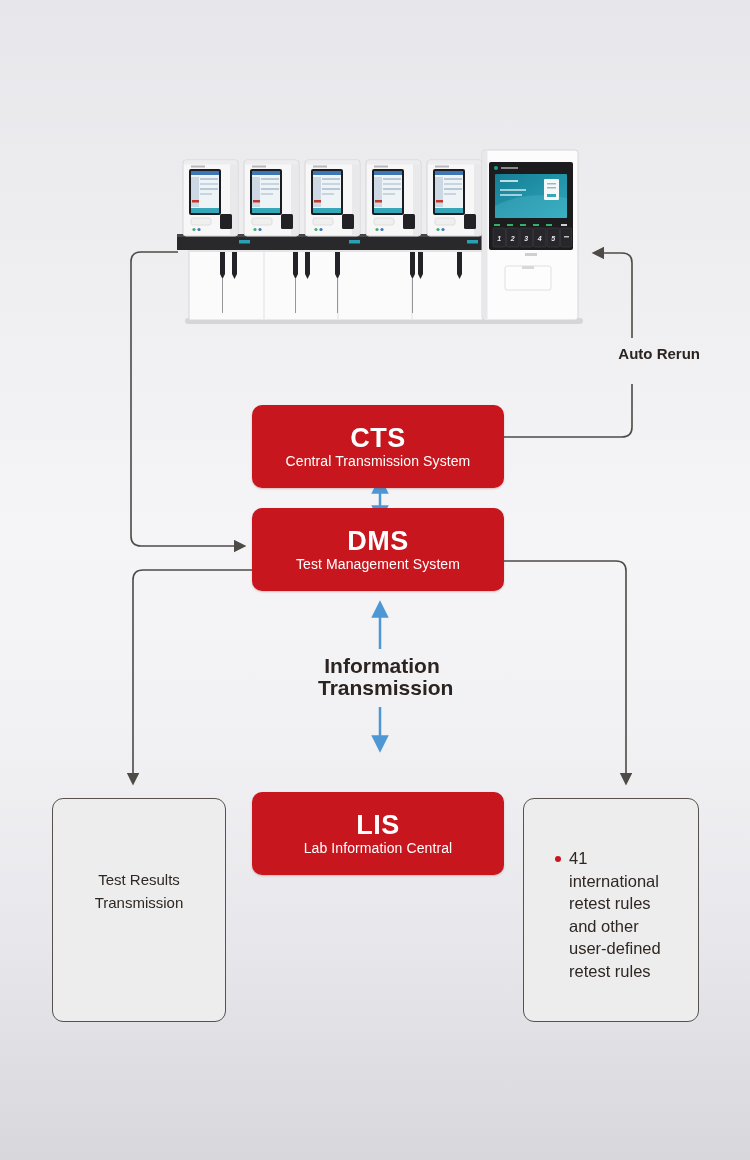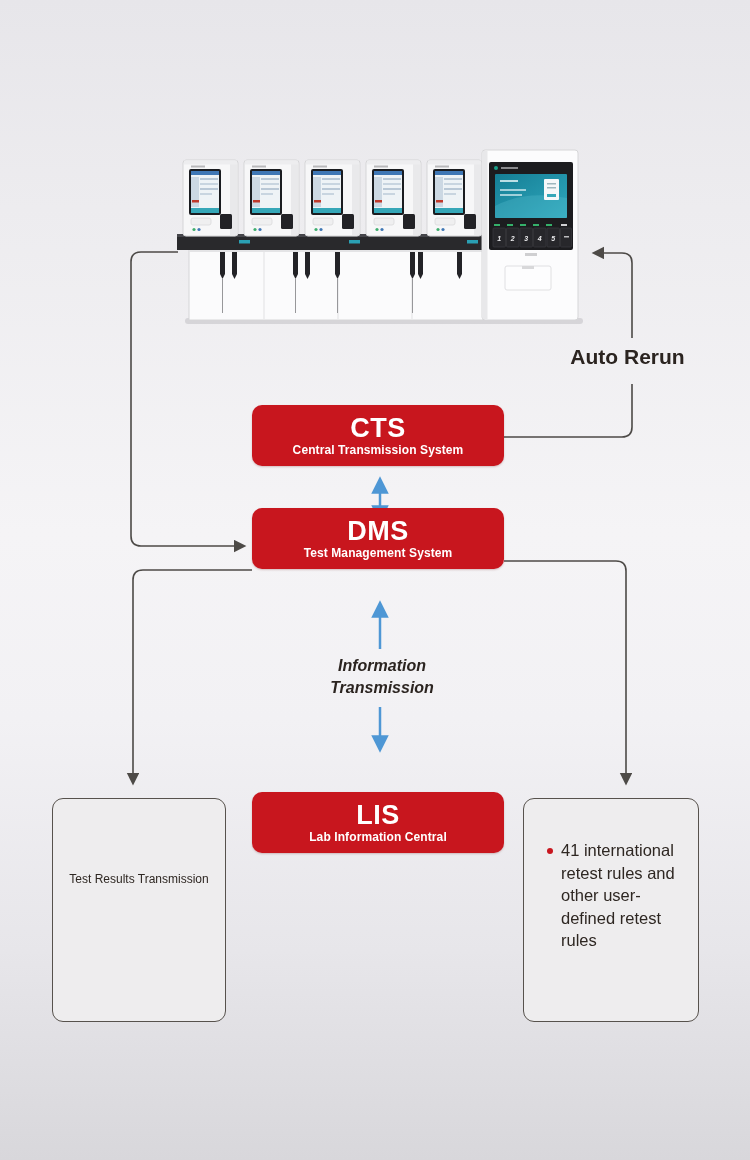--- a/index.html
+++ b/index.html
@@ -5,40 +5,40 @@
   html,body{margin:0;padding:0;}
   body{font-family:"Liberation Sans","DejaVu Sans",sans-serif;}
   .canvas{
     position:relative;width:750px;height:1160px;overflow:hidden;
     background:linear-gradient(180deg,#e7e6ea 0%,#edecef 18%,#f5f4f6 46%,#f2f1f4 62%,#e7e6ea 82%,#d8d7db 100%);
   }
   .lines{position:absolute;left:0;top:0;width:750px;height:1160px;pointer-events:none;}
 
   
   .node{
-    position:absolute;left:252px;width:252px;height:61px;border-radius:10px;
+    position:absolute;left:252px;width:252px;height:83px;border-radius:10px;
     background:var(--red);color:#ffffff;display:flex;flex-direction:column;
     align-items:center;justify-content:center;gap:1px;
     box-shadow:0 1px 2px rgba(120,30,30,.25);
   }
   .node .abbr{font-size:27px;font-weight:bold;letter-spacing:.5px;line-height:28px;}
-  .node .full{font-size:12px;font-weight:bold;letter-spacing:.1px;}
+  .node .full{font-size:14px;font-weight:normal;letter-spacing:.1px;}
 
   .lbl{position:absolute;color:#2b2420;font-weight:bold;text-align:center;}
-  .lbl-auto{left:555px;top:345px;width:145px;font-size:21px;}
-  .lbl-info{left:318px;top:655px;width:128px;font-size:16px;line-height:22px;font-style:italic;}
+  .lbl-auto{left:555px;top:345px;width:145px;font-size:15px;text-align:right;}
+  .lbl-info{left:318px;top:655px;width:128px;font-size:21px;line-height:22px;}
 
   
   .gbox{
     position:absolute;top:798px;height:224px;border:1.5px solid #57524d;border-radius:11px;
     background:#eeedee;color:#2e2722;box-sizing:border-box;
   }
-  .gbox-left{left:52px;width:174px;font-size:12px;line-height:23px;text-align:center;padding:69px 14px 0 14px;}
+  .gbox-left{left:52px;width:174px;font-size:15px;line-height:23px;text-align:center;padding:69px 14px 0 14px;}
   .gbox-right{left:523px;width:176px;padding:32px 8px 0 14px;}
-  .gbox-right ul{list-style:none;margin:8px;padding:0;}
+  .gbox-right ul{list-style:none;margin:16px;padding:0;}
   .gbox-right li{position:relative;padding-left:15px;font-size:16.5px;line-height:22.5px;margin-bottom:14px;color:#2e2722;}
   .gbox-right li::before{
     content:"";position:absolute;left:1px;top:8.5px;width:6px;height:6px;border-radius:50%;background:var(--red);
   }
   .machines{position:absolute;left:175px;top:148px;width:420px;height:180px;}
 </style>
 </head>
 <body>
 
 <div class="canvas" style="--red:#c8161e">

